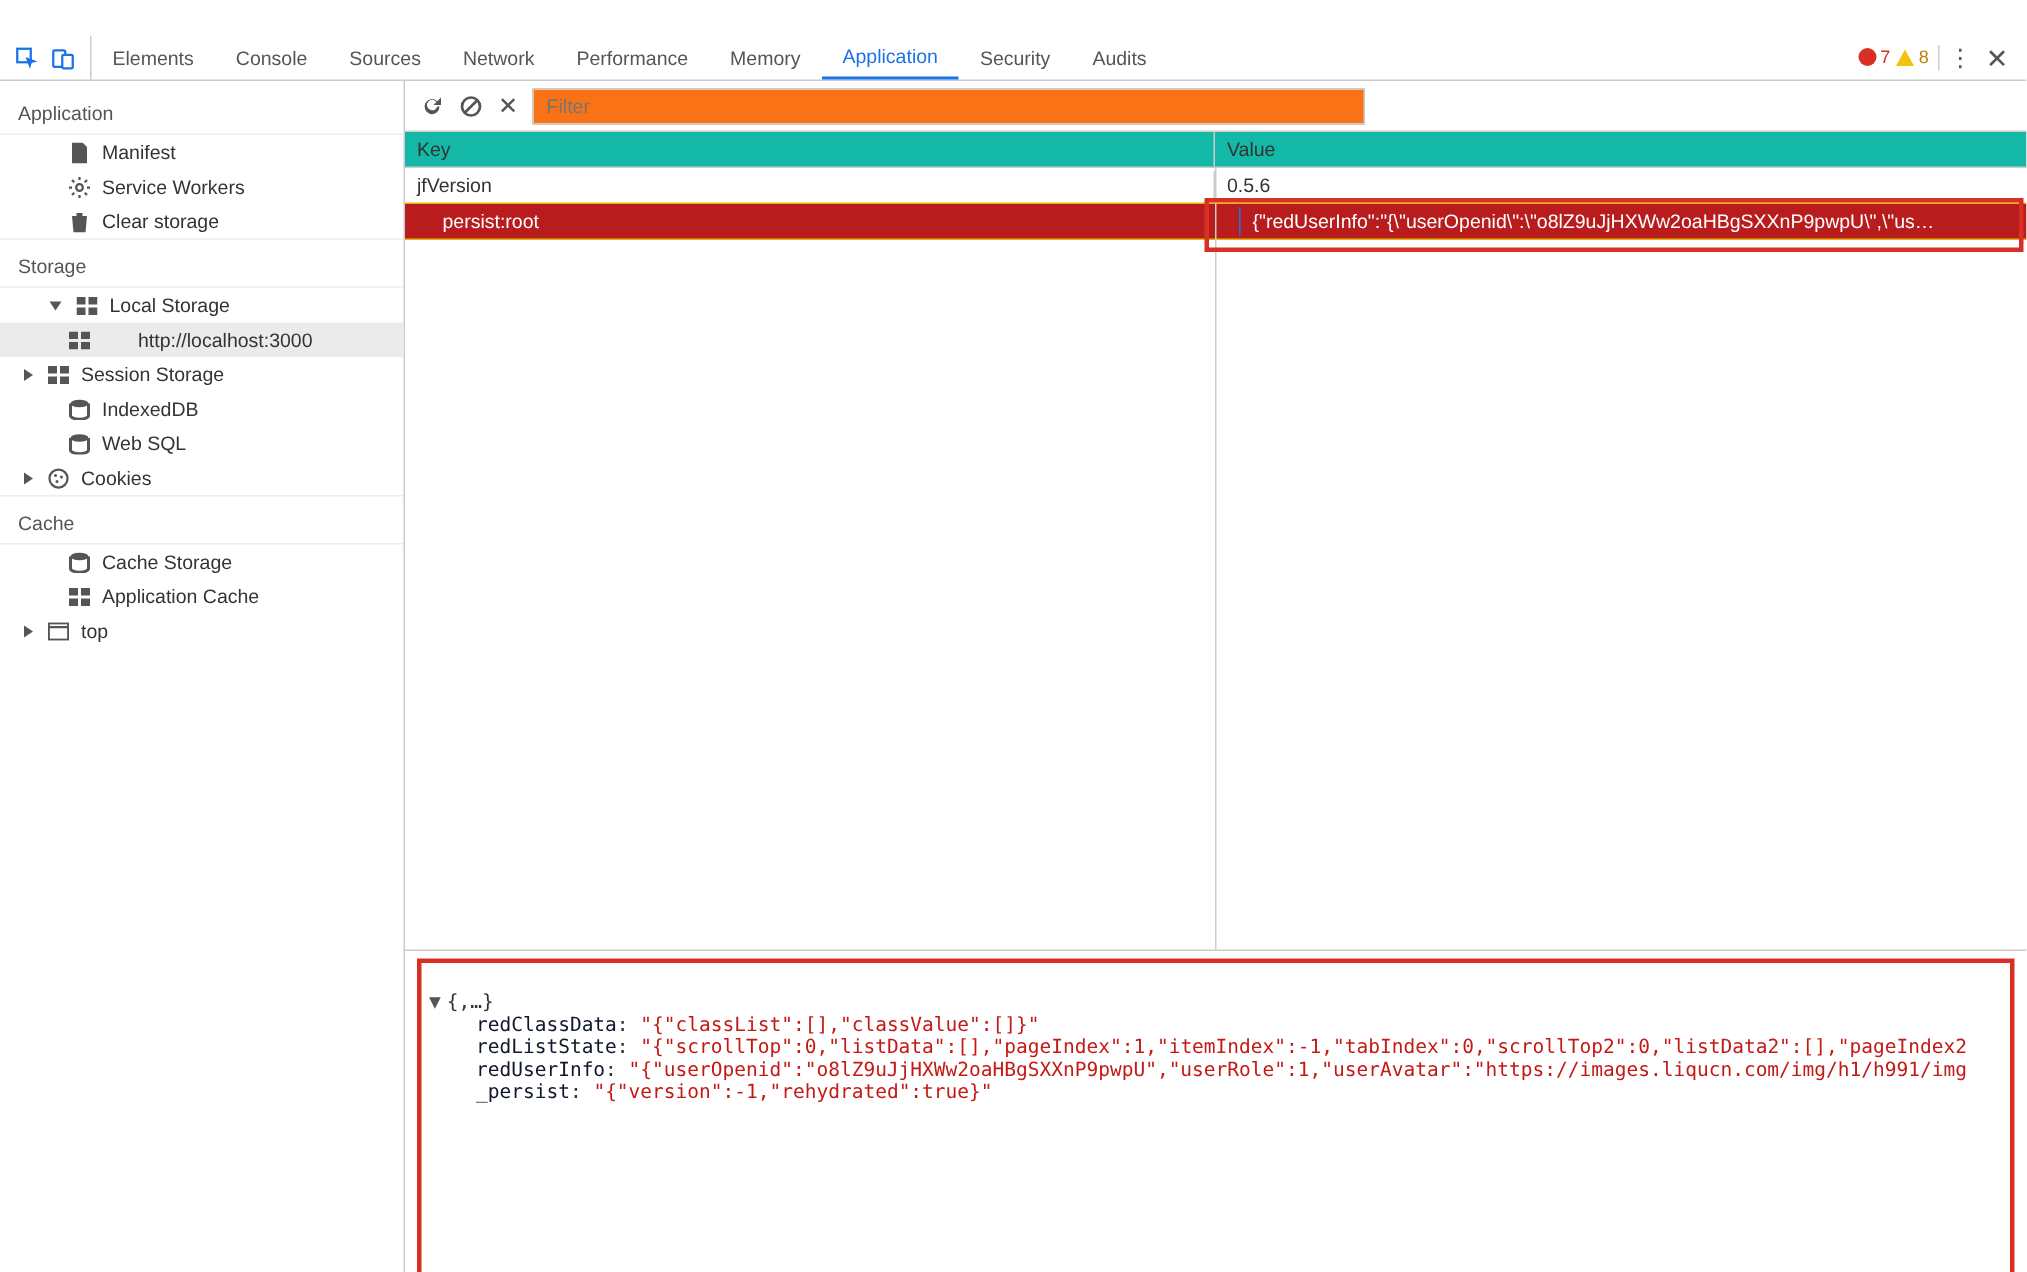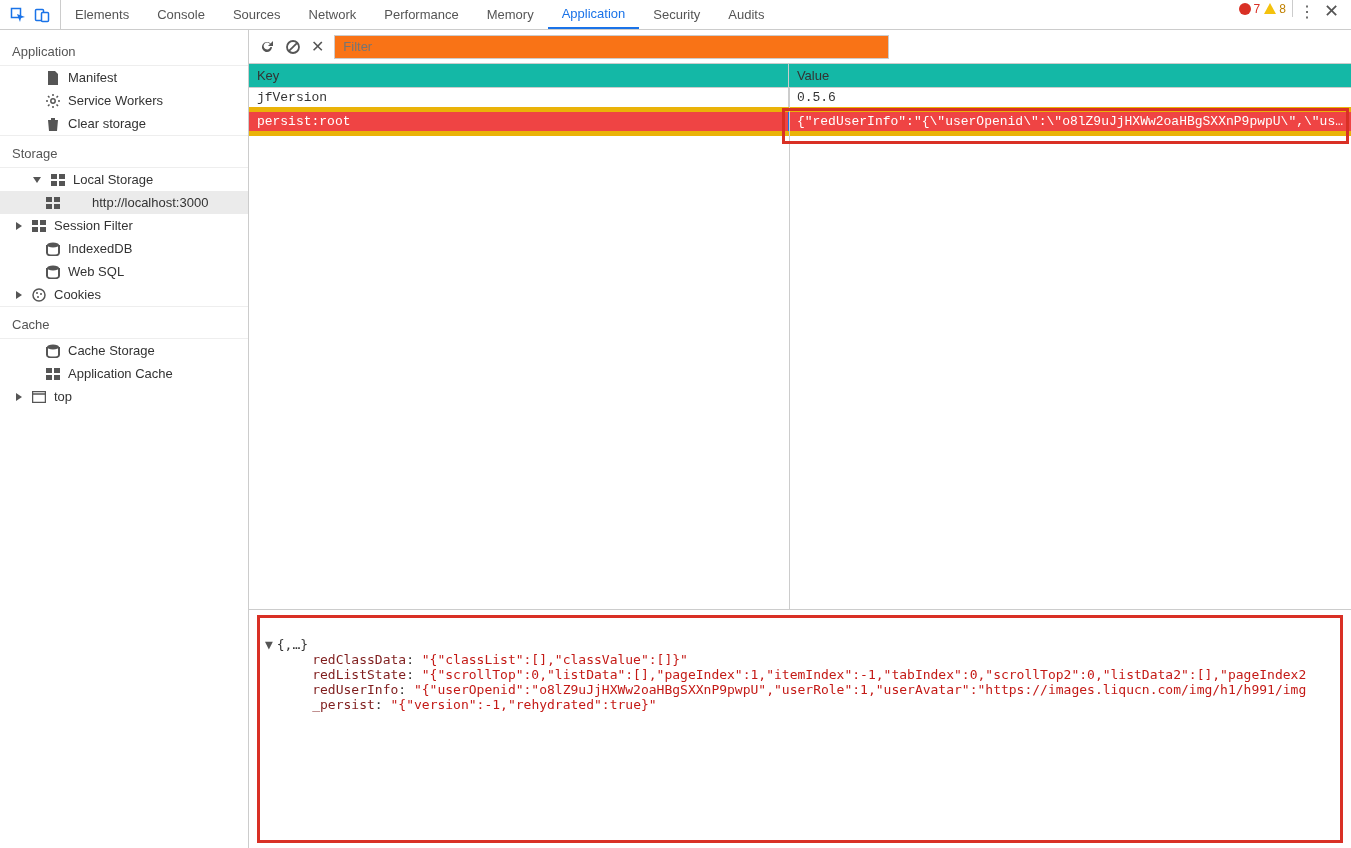--- a/index.html
+++ b/index.html
@@ -8,25 +8,26 @@
     font-size: 13px;
     color: #333;
     width: 1351px;
     height: 848px;
     background: #fff;
     overflow: hidden;
   }
   
   .tabbar {
     display: flex;
-    align-items: flex-start;
+    align-items: center;
     height: 30px;
     border-bottom: 1px solid #ccc;
     padding: 0 6px;
     gap: 0;
+    margin-top: 24px;
   }
   .tb-left-icons { display: flex; align-items: center; gap: 8px; padding: 0 10px 0 4px; border-right: 1px solid #ccc; height: 100%; }
   .icon { display: inline-flex; align-items: center; justify-content: center; }
   .tab {
     padding: 6px 14px;
     color: #555;
     cursor: pointer;
     height: 100%;
     display: flex;
     align-items: center;
@@ -109,24 +110,24 @@
   .kv-table {
     flex: 0 0 auto;
   }
   .kv-header {
     display: flex;
     border-bottom: 1px solid #ccc;
     background: #14b8a6;
   }
   .kv-header .col-key { width: 540px; border-right: 1px solid #ccc; padding: 4px 8px; color:#333;}
   .kv-header .col-val { flex: 1; padding: 4px 8px; color:#333;}
-  .kv-row { display: flex; border-bottom: 5px solid #eab308; height:24px; align-items:center; overflow:hidden;font-family:Liberation Mono, monospace; }
+  .kv-row { display: flex; border-bottom: 1px solid #eab308; height:24px; align-items:center; overflow:hidden; }
   .kv-row .col-key { width: 540px; border-right: 1px solid #ccc; padding: 2px 8px; white-space:nowrap; overflow:hidden; text-overflow:ellipsis;}
   .kv-row .col-val { flex:1; padding: 2px 8px; white-space:nowrap; overflow:hidden; text-overflow:ellipsis;}
-  .kv-row.selected { background: #ef4444; color: #fff; }
+  .kv-row.selected { background: #b91c1c; color: #fff; padding-left: 17px; }
   .kv-row.selected .col-key { border-right-color: #1a73e8; }
   .value-highlight-box {
     position: absolute;
     border: 3px solid #d93025;
     pointer-events:none;
   }
   .kv-body-area { position: relative; height: 521px;}
   .kv-body-area .col-key-border{position:absolute; left:540px; top:0; bottom:0; width:1px; background:#ccc;}
   
   .detail {
@@ -138,21 +139,21 @@
     padding: 12px 16px;
     white-space: pre;
     overflow: hidden;
   }
   .detail-box {
     position: absolute;
     inset: 5px 8px;
     border: 3px solid #d93025;
     pointer-events:none;
   }
-  .jk { color: #7f1d1d; margin-left: 16px; } 
+  .jk { color: #0f172a; } 
   .js { color: #c41a16; } 
   .jp { color: #333; }    
   .tree-toggle { color:#555; margin-right:4px; display:inline-block; }
   .close-x { font-size:18px; color:#555; cursor:pointer; }
   .menu-dots { font-size:16px; color:#555; cursor:pointer; letter-spacing:-1px;}
   svg { display:block; }
 </style>
 </head>
 <body>
 
@@ -257,21 +258,21 @@
     <div class="sb-item" style="padding-left:16px">
       <span class="tree-arrow right"></span>
       <span class="sb-icon">
           <svg width="14" height="12" viewBox="0 0 14 12">
             <rect x="0" y="0" width="6" height="5" fill="#555"></rect>
             <rect x="8" y="0" width="6" height="5" fill="#555"></rect>
             <rect x="0" y="7" width="6" height="5" fill="#555"></rect>
             <rect x="8" y="7" width="6" height="5" fill="#555"></rect>
           </svg>
         </span>
-      <span>Session Filter</span>
+      <span>Session Storage</span>
     </div>
     <div class="sb-item">
       <span class="tree-arrow spacer"></span>
       <span class="sb-icon">
           <svg width="14" height="14" viewBox="0 0 14 14">
             <ellipse cx="7" cy="3" rx="6" ry="2.5" fill="#555"></ellipse>
             <path d="M1 3v8c0 1.4 2.7 2.5 6 2.5s6-1.1 6-2.5V3" fill="none" stroke="#555" stroke-width="2"></path>
           </svg>
         </span>
       <span>IndexedDB</span>

